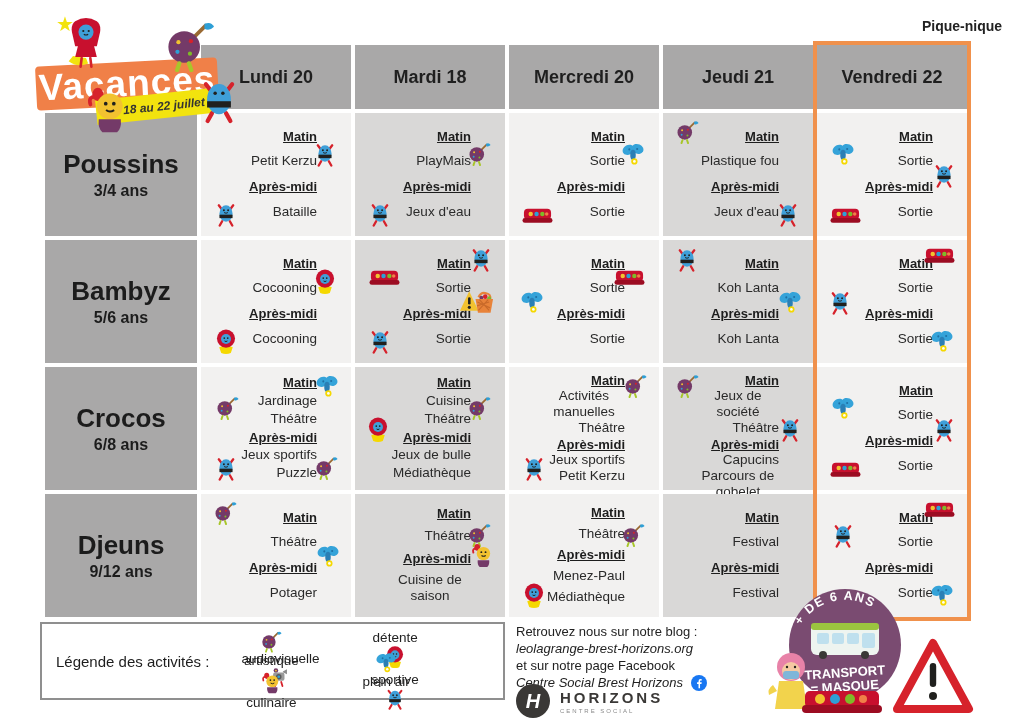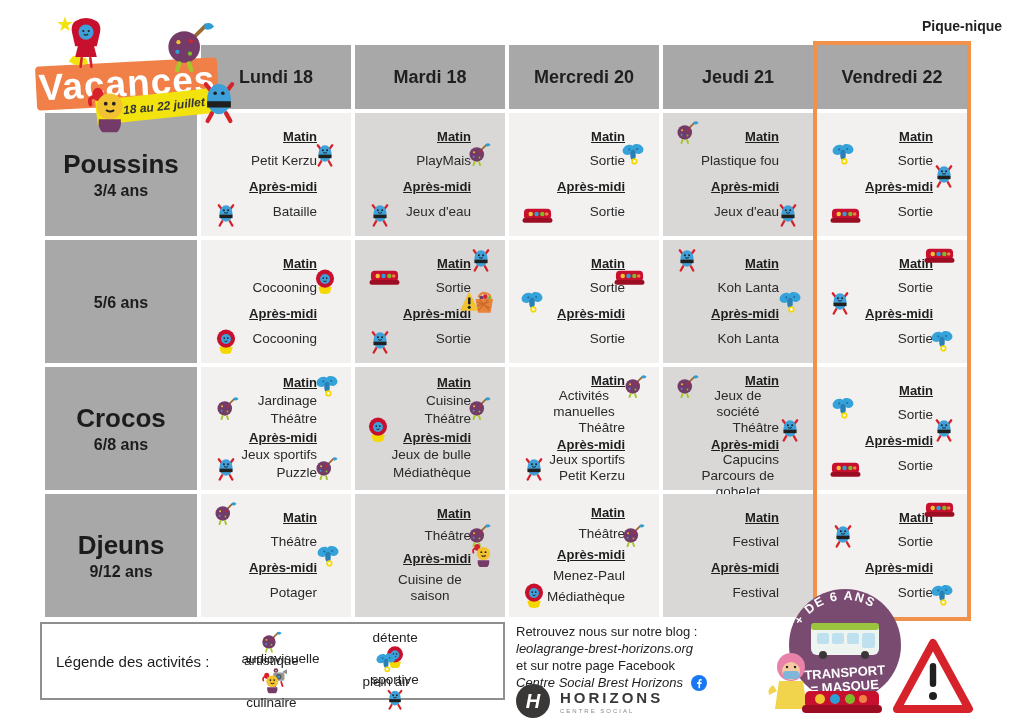--- a/index.html
+++ b/index.html
@@ -151,21 +151,21 @@
   </div>
 
   <div class="picnic-note">
     <span class="big-ic"></span>
     <span class="lbl">Pique-nique</span>
   </div>
 
   <div class="schedule">
     <div class="friday-border"></div>
   <div class="corner"></div>
-      <div class="day-header">Lundi 18</div>
+      <div class="day-header">Lundi 20</div>
       <div class="day-header">Mardi 18</div>
       <div class="day-header">Mercredi 20</div>
       <div class="day-header">Jeudi 21</div>
       <div class="day-header">Vendredi 22</div>
       <div class="group-header">
         <div class="gname">Poussins</div>
         <div class="gage">3/4 ans</div>
       </div>
       <div class="cell light">
         <div class="sec-label">Matin</div>
@@ -310,20 +310,21 @@
         <span class="ic bus bl"><svg viewBox="0 0 32 21">
             <rect x="2" y="2.5" width="28" height="11" rx="4" fill="#c8102e"></rect>
             <rect x="0.5" y="12" width="31" height="5" rx="2.5" fill="#9c0c22"></rect>
             <circle cx="9" cy="8" r="2.3" fill="#f2c230"></circle>
             <circle cx="15" cy="8" r="2.3" fill="#2e9fd6"></circle>
             <circle cx="21" cy="8" r="2.3" fill="#7fba28"></circle>
             <circle cx="25.5" cy="8" r="1.8" fill="#f08048"></circle>
           </svg></span>
       </div>
       <div class="group-header">
+        <div class="gname">Bambyz</div>
         <div class="gage">5/6 ans</div>
       </div>
       <div class="cell light">
         <div class="sec-label">Matin</div>
         <div class="activity">Cocooning</div>
         <div class="sec-label">Après-midi</div>
         <div class="activity">Cocooning</div>
         <span class="ic utr"><svg viewBox="0 0 24 27">
             <path d="M5 20 q7 -3 14 0 l-2 6 q-5 2 -10 0 z" fill="#f5d800"></path>
             <circle cx="12" cy="11" r="9.4" fill="#c8102e"></circle>

